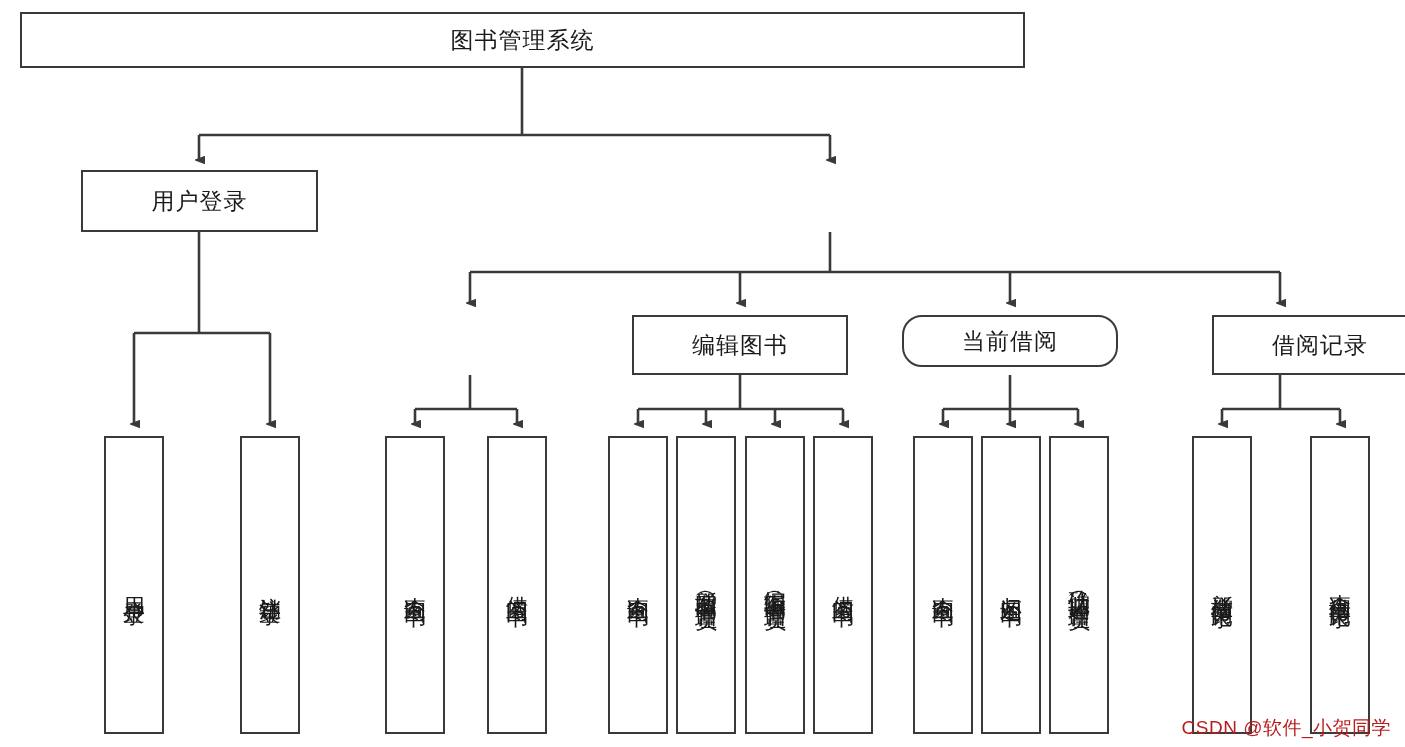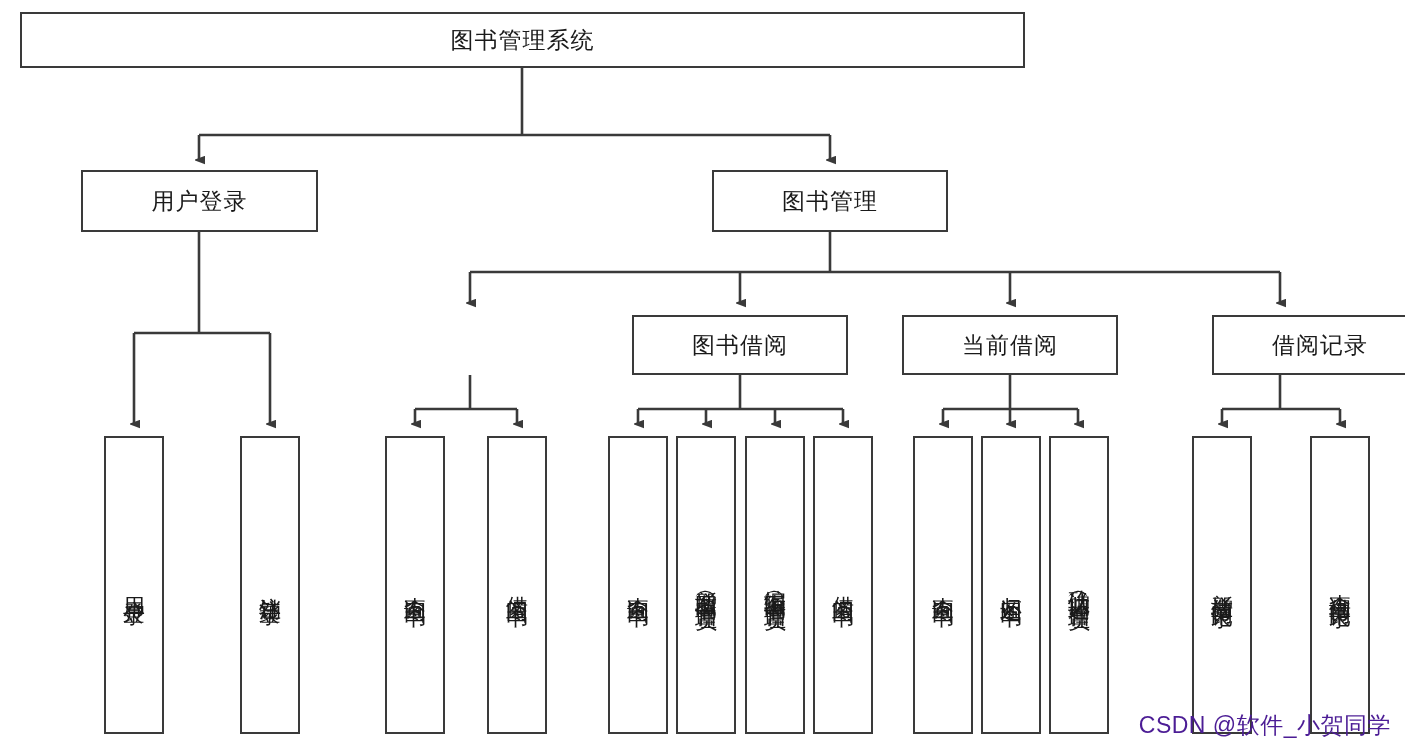--- a/index.html
+++ b/index.html
@@ -53,22 +53,22 @@
     left: 0;
     top: 0;
     width: 1405px;
     height: 747px;
     pointer-events: none;
   }
   .watermark {
     position: absolute;
     right: 14px;
     bottom: 6px;
-    font-size: 23px;
-    color: #4c1d95;
+    font-size: 19px;
+    color: #b91c1c;
     white-space: nowrap;
     letter-spacing: 0.5px;
   }
 </style>
 </head>
 <body>
 
 <div id="canvas">
 
   <svg class="links" viewBox="0 0 1405 747" xmlns="http://www.w3.org/2000/svg">
@@ -121,28 +121,25 @@
     </g>
   </svg>
 
   <div class="node horiz" style="left:20px; top:12px; width:1005px; height:56px;">
     <span>图书管理系统</span>
   </div>
 
   <div class="node horiz" style="left:81px; top:170px; width:237px; height:62px;">
     <span>用户登录</span>
   </div>
-  <div class="node horiz" style="left:712px; top:170px; width:236px; height:62px;">
-    <span>图书管理</span>
-  </div>
 
   <div class="node horiz" style="left:632px; top:315px; width:216px; height:60px;">
-    <span>图书借阅</span>
+    <span>编辑图书</span>
   </div>
-  <div class="node horiz" style="left:902px; top:315px; width:216px; height:60px;">
+  <div class="node horiz" style="left:902px; top:315px; width:216px; height:52px;border-radius:20px;">
     <span>当前借阅</span>
   </div>
   <div class="node horiz" style="left:1172px; top:315px; width:216px; height:60px;margin-left:40px;">
     <span>借阅记录</span>
   </div>
 
   <div class="node vert" style="left:104px; top:436px; width:60px; height:298px;">
     <span class="vtext">用户登录</span>
   </div>
   <div class="node vert" style="left:240px; top:436px; width:60px; height:298px;">

